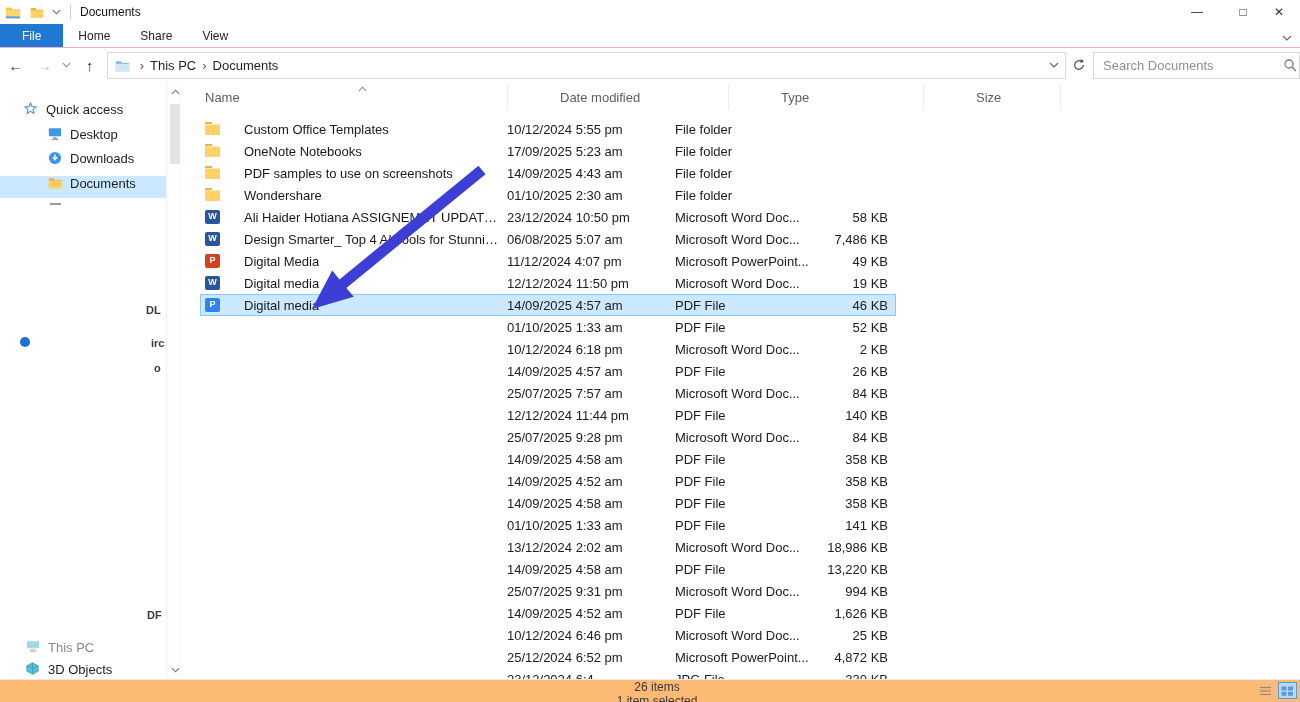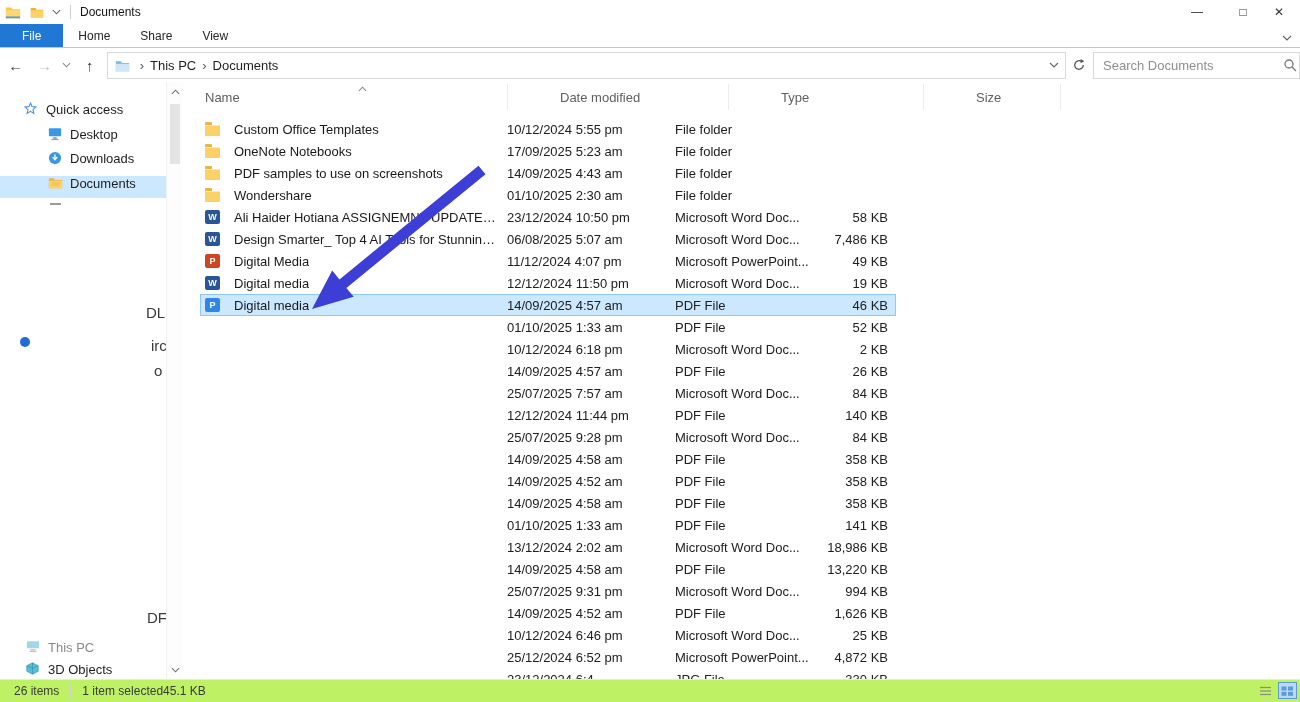--- a/index.html
+++ b/index.html
@@ -43,61 +43,61 @@
   
   .sidebar{position:absolute;top:82px;left:0;width:166px;bottom:22px;background:#fff;overflow:hidden;}
   .snav-item{position:absolute;left:0;width:166px;height:22px;display:flex;align-items:flex-start;}
   .snav-item.selected{background:#cce8ff;}
   .snav-item.lvl0{padding-left:24px;}
   .snav-item.lvl1{padding-left:48px;}
   .snav-item.lvlp{padding-left:26px;}
   .sico{display:flex;align-items:center;width:16px;flex:0 0 16px;}
   .slabel{margin-left:6px;white-space:nowrap;color:#1e1e1e;}
   .muted .slabel{color:#8a8a8a;}
-  .sfrag{position:absolute;color:#3a3a3a;font-size:15px;}
+  .sfrag{position:absolute;color:#3a3a3a;font-size:11px;font-weight:bold;}
   .sdot{position:absolute;left:20px;top:337px;width:10px;height:10px;border-radius:50%;background:#1d6fd8;}
   .sdash{position:absolute;left:50px;top:203px;width:11px;height:2px;background:#9c9c9c;}
 
   
   .sb{position:absolute;top:82px;left:166px;width:16px;bottom:22px;background:#fdfdfd;border-left:1px solid #f1f1f1;}
   .sb-arrow{position:absolute;left:0;width:16px;height:16px;display:flex;align-items:center;justify-content:center;}
   .sb-up{top:2px;} .sb-down{bottom:2px;}
   .sb-thumb{position:absolute;left:3px;top:22px;width:10px;height:60px;background:#e4e4e4;}
 
   
   .main{position:absolute;left:183px;top:82px;right:0;bottom:22px;overflow:hidden;background:#fff;}
   .lheader{position:absolute;top:2px;left:17px;display:flex;height:26px;font-size:13px;color:#5f5f5f;gap:47px;}
   .hcell{display:flex;align-items:center;padding-left:5px;border-right:1px solid #ececec;position:relative;}
   .h-name{width:302px;} .h-date{width:168px;} .h-type{width:142px;} .h-size{width:84px;}
   .sort-caret{position:absolute;left:158px;top:-4px;}
   .rows{position:absolute;top:36px;left:17px;right:0;bottom:0;}
   .frow{display:flex;height:22px;align-items:center;width:696px;}
   .frow.selected{background:#cce8ff;outline:1px solid #8fc7f5;outline-offset:-1px;}
   .cell{white-space:nowrap;overflow:hidden;}
-  .c-name{width:302px;display:flex;align-items:center;gap:14px;padding-left:5px;box-sizing:border-box;color:#191919;}
+  .c-name{width:302px;display:flex;gap:24px;padding-left:5px;box-sizing:border-box;color:#191919;}
   .c-date{width:168px;padding-left:5px;box-sizing:border-box;color:#202020;}
   .c-type{width:142px;padding-left:5px;box-sizing:border-box;color:#202020;}
   .c-size{width:84px;text-align:right;padding-right:8px;box-sizing:border-box;color:#202020;}
   .ficon{width:15px;height:14px;flex:0 0 15px;display:flex;align-items:center;justify-content:center;
          font-size:9px;font-weight:bold;color:#fff;border-radius:2px;line-height:1;}
   .ficon.blank{visibility:hidden;}
   .ficon.folder{height:11px;background:#fbd168;border-radius:1px;position:relative;margin-top:2px;box-shadow:inset 0 1px 0 #ffe9ae;}
   .ficon.folder::before{content:"";position:absolute;top:-3px;left:0;width:7px;height:3px;background:#e8b64c;border-radius:1px 1px 0 0;}
   .ficon.word{background:#2a5699;}
   .ficon.powerpoint{background:#d04423;}
   .ficon.pdf{background:#2e86eb;}
   .fname{overflow:hidden;text-overflow:ellipsis;}
   .num2{position:absolute;left:464px;top:674px;color:#3a3a3a;}
 
   
   .overlay{position:absolute;left:0;top:0;width:1300px;height:702px;pointer-events:none;z-index:30;}
 
   
-  .status{position:absolute;left:0;right:0;bottom:0;height:22px;background:#bef264;border-top:1px solid #e9e9e9;
-          display:flex;align-items:center;font-size:12px;color:#3a3a3a;padding-left:14px;z-index:40;}
+  .status{position:absolute;left:0;right:0;bottom:0;height:22px;background:#fdba74;border-top:1px solid #e9e9e9;
+          display:flex;align-items:center;font-size:12px;color:#3a3a3a;padding-left:14px;z-index:40;flex-direction:column;}
   .st-sep{width:1px;height:14px;background:#d2d2d2;margin:0 11px;}
   .st-size{}
   .st-views{position:absolute;right:3px;top:2px;display:flex;gap:3px;align-items:center;}
   .view-btn{width:19px;height:17px;display:flex;align-items:center;justify-content:center;}
   .view-btn.active{background:#bcd9f2;border:1px solid #5b9bd5;box-sizing:border-box;}
 </style>
 </head>
 <body>
 
 <div class="win">

